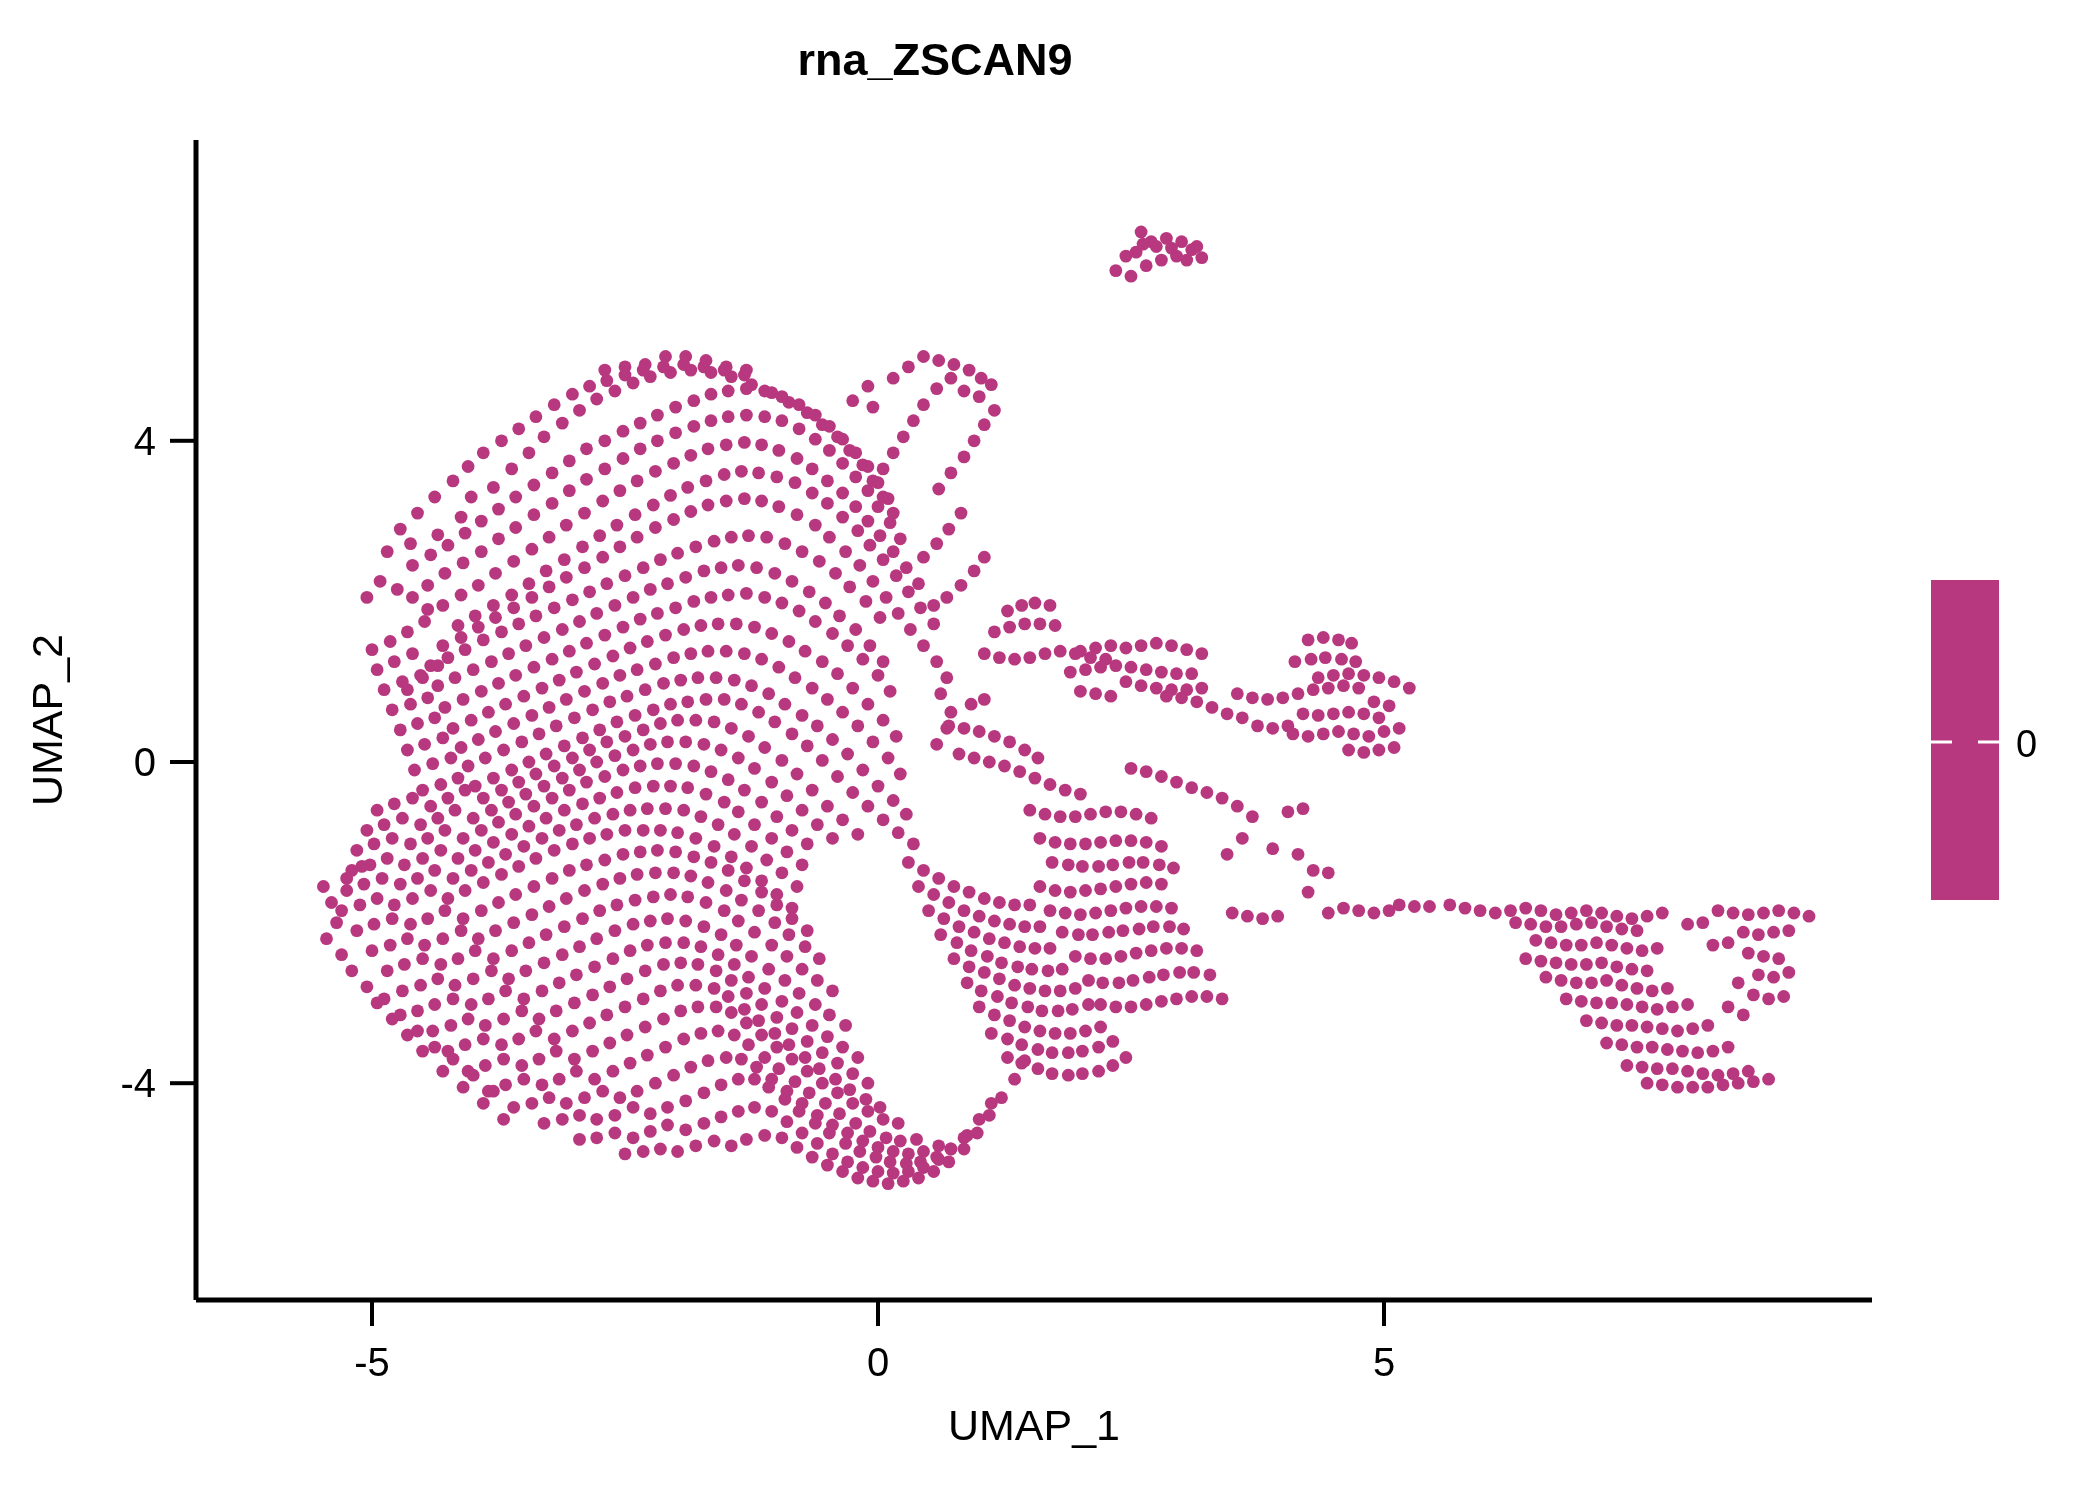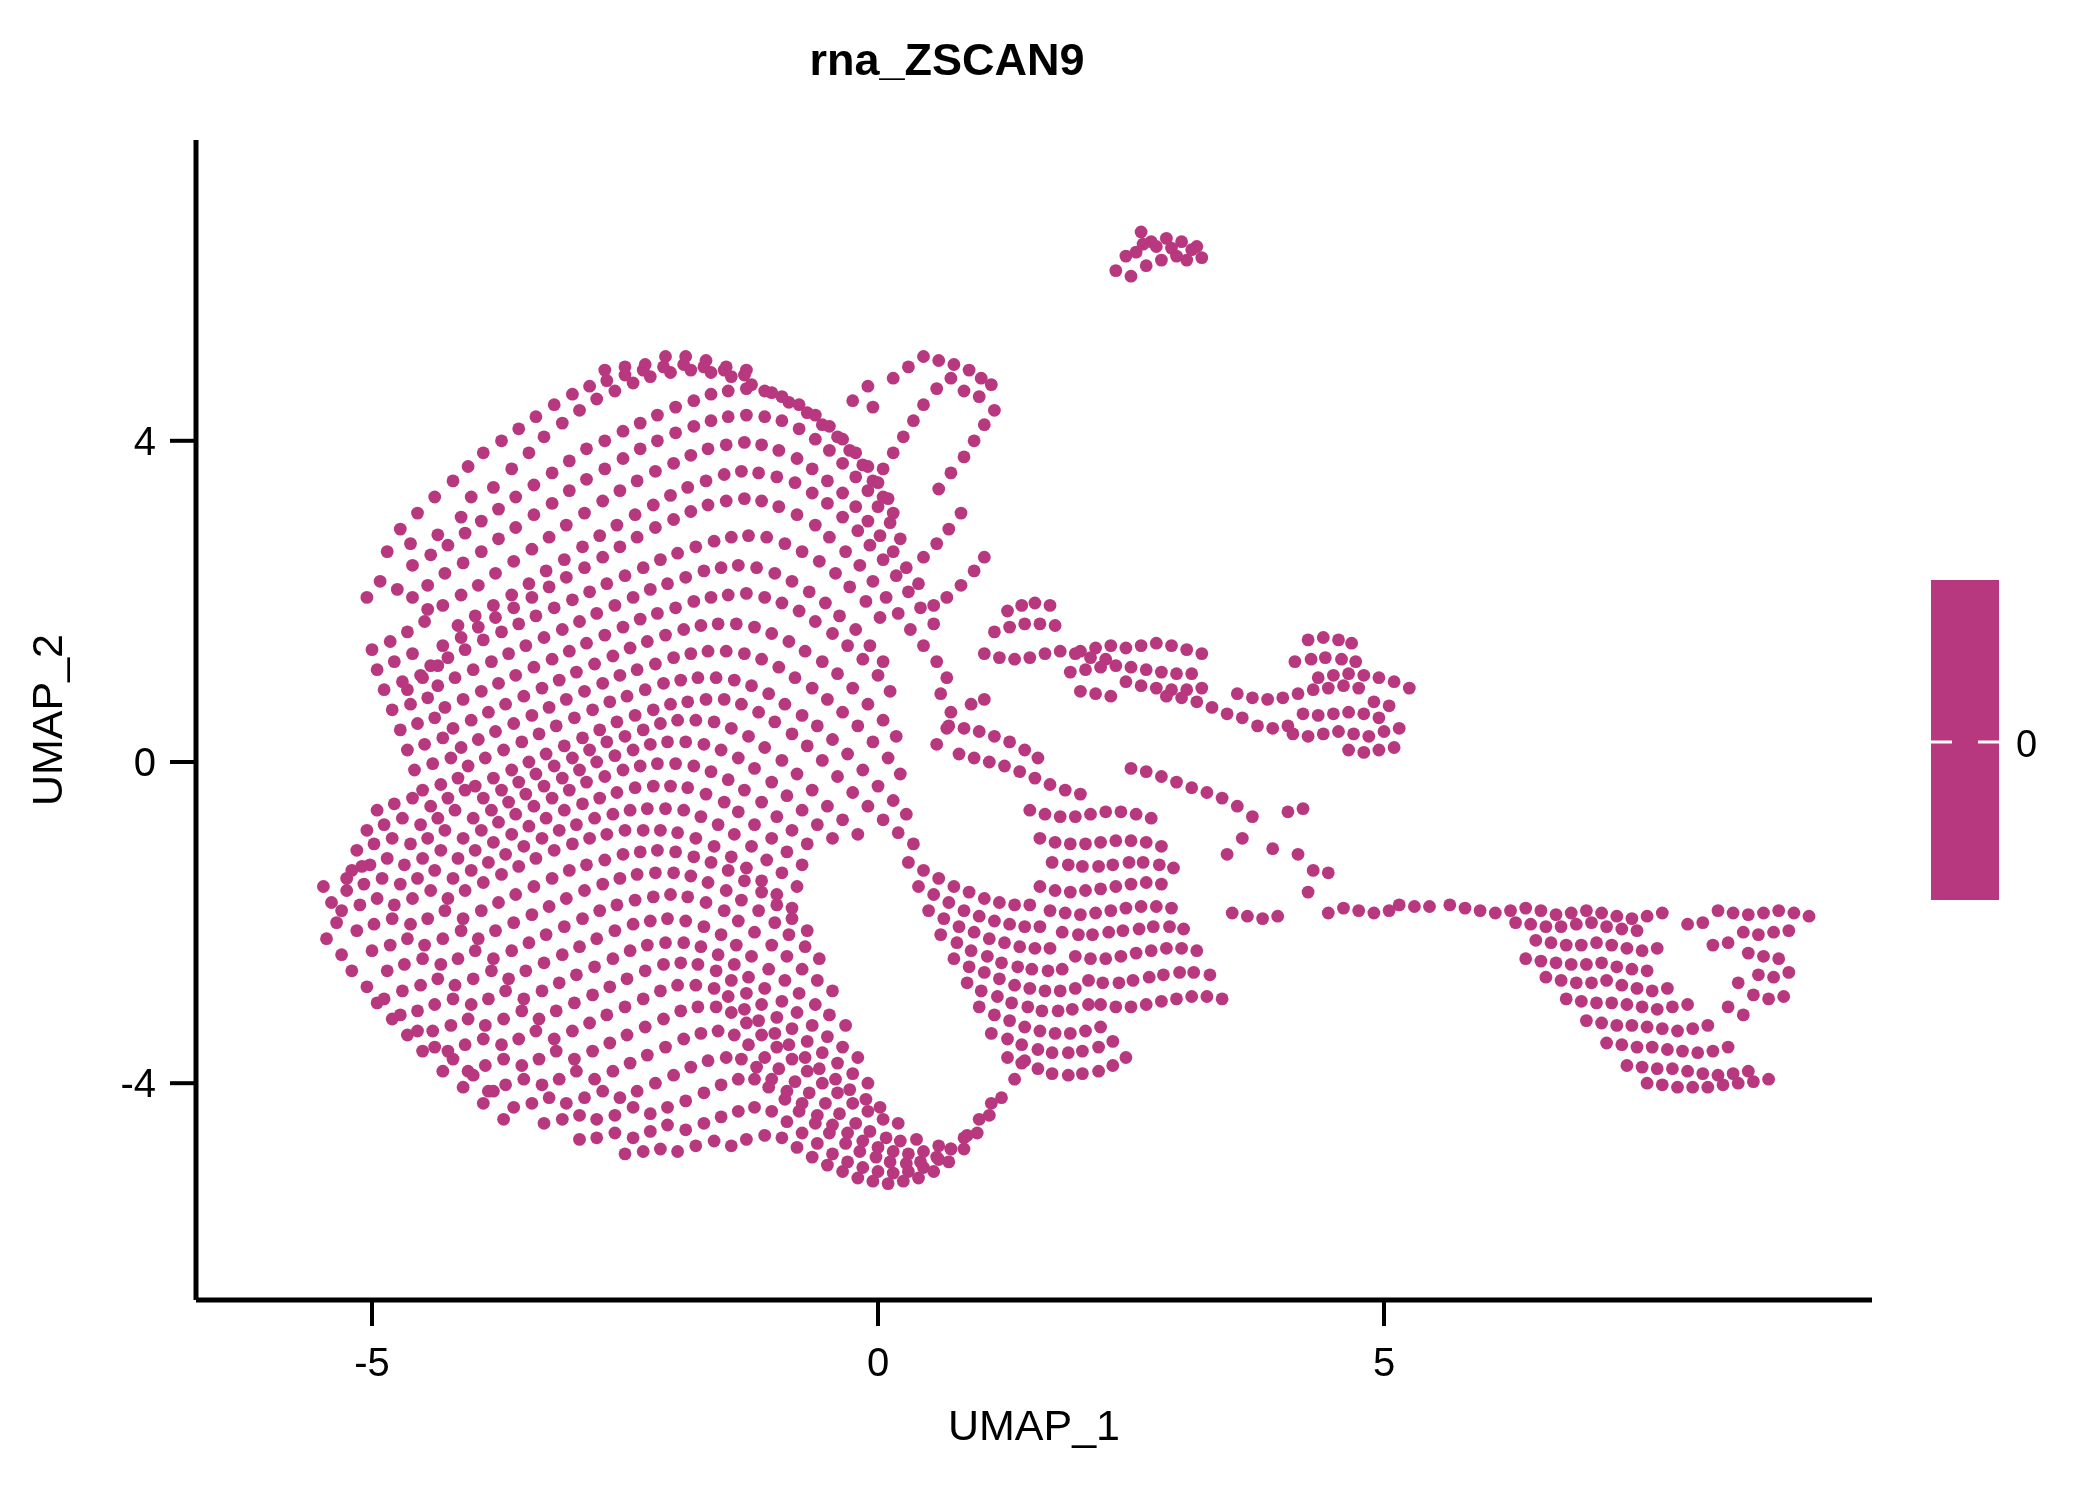--- a/index.html
+++ b/index.html
@@ -12,21 +12,20 @@
   }
   #figure{position:absolute;left:0;top:0;width:2100px;height:1500px;}
   #title{
     position:absolute;
     left:0;top:34px;width:1870px;
     text-align:center;
     font-size:45px;
     font-weight:bold;
     color:#000000;
     letter-spacing:0px;
-    margin-left:12px;
   }
   #plot-svg{position:absolute;left:0;top:0;}
   .tick-label{font-size:40px;fill:#000000;font-family:"Liberation Sans", sans-serif;}
   .axis-title{font-size:43px;fill:#000000;font-family:"Liberation Sans", sans-serif;}
   .legend-label{font-size:38px;fill:#000000;font-family:"Liberation Sans", sans-serif;}
   .axis-line{stroke:#000000;stroke-width:5;}
   .tick-mark{stroke:#000000;stroke-width:4;}
   .legend-tick{stroke:#ffffff;stroke-width:3;}
 </style>
 </head>

